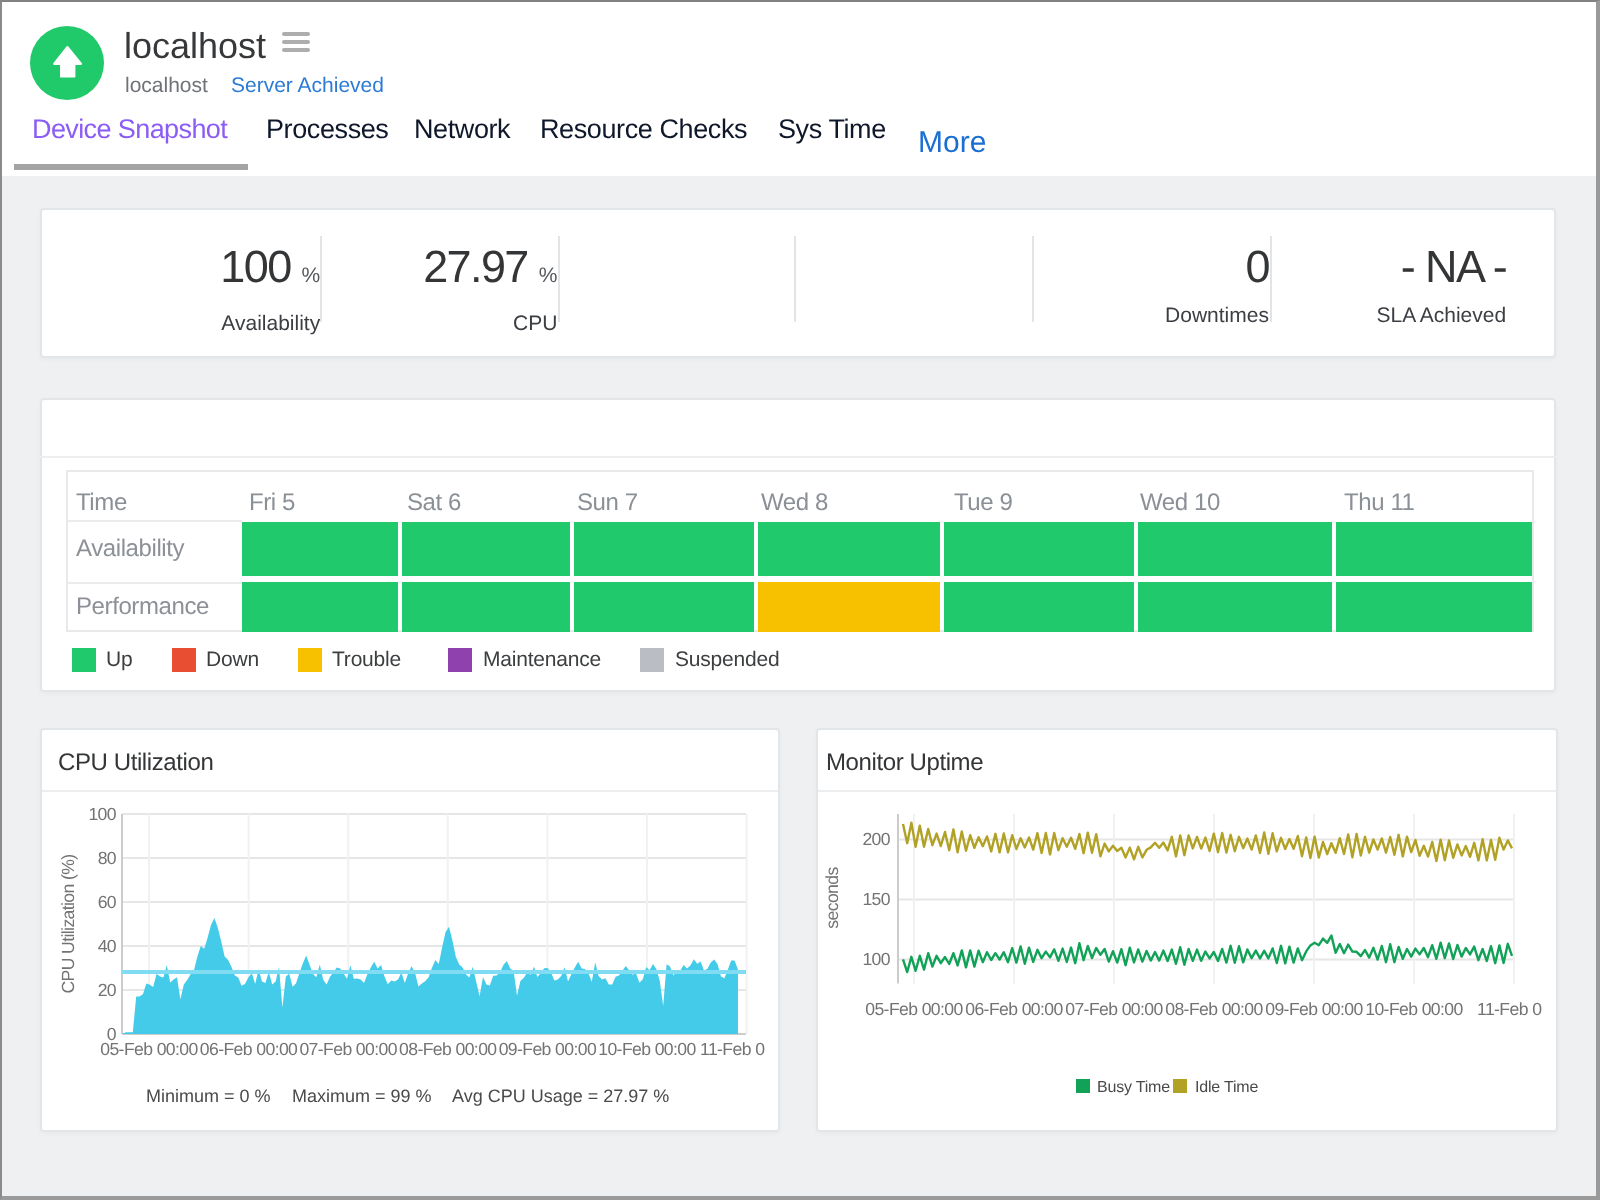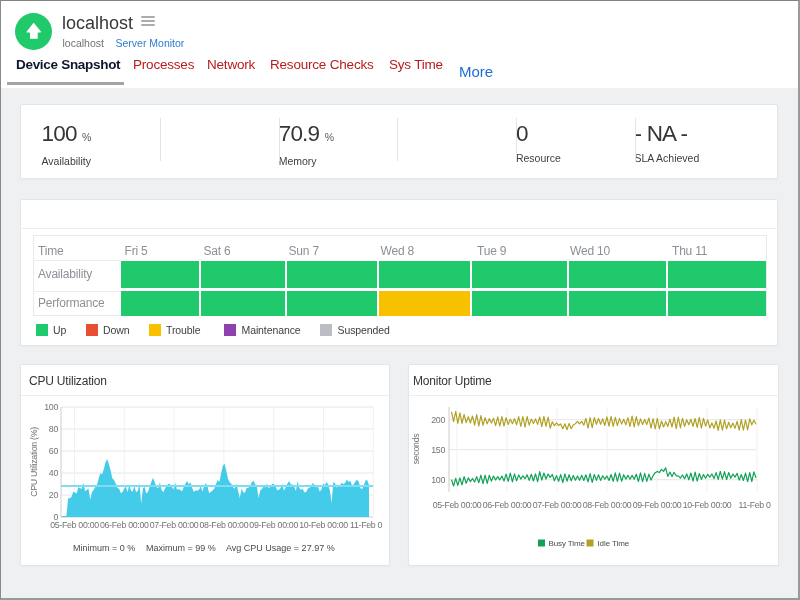--- a/index.html
+++ b/index.html
@@ -5,23 +5,23 @@
 * { margin:0; padding:0; box-sizing:border-box; }
 body { font-family:"Liberation Sans",sans-serif; }
 #app { position:relative; width:800px; height:600px; background:#eef0f1; overflow:hidden; }
 .card { position:absolute; background:#fff; border:1px solid #e3e6e8; border-radius:2px; box-shadow:0 1px 2px rgba(0,0,0,0.03); }
 #hdr { position:absolute; left:0; top:0; width:800px; height:88px; background:#fff; }
 #circ { position:absolute; left:14.5px; top:12.5px; width:37px; height:37px; border-radius:50%; background:#20ca6b; }
 #title { position:absolute; left:62px; top:14.2px; font-size:18px; color:#36383a; letter-spacing:0; line-height:18px; }
 .burg { position:absolute; left:141px; width:14px; height:2.2px; background:#adadad; border-radius:1px; }
 #crumb1 { position:absolute; left:62.5px; top:38px; font-size:10.5px; color:#6f7276; line-height:11px; }
 #crumb2 { position:absolute; left:115.5px; top:38px; font-size:10.5px; color:#2d7cd4; line-height:11px; }
-.tab { position:absolute; top:58.2px; font-size:13.5px; color:#b91c1c; letter-spacing:-0.2px; line-height:14px; }
+.tab { position:absolute; top:58.2px; font-size:13.5px; color:#0f172a; letter-spacing:-0.2px; line-height:14px; }
 #underline { position:absolute; left:6.5px; top:82.2px; width:117px; height:2.6px; background:#a4a4a4; }
-.stat { position:absolute; top:104px; text-align:left; }
+.stat { position:absolute; top:104px; text-align:right; }
 .sv { margin-top:17.5px; font-size:22.5px; color:#333537; letter-spacing:-0.8px; line-height:24px; }
 .sv .pct { font-size:10.5px; color:#56595d; letter-spacing:0; }
 .sl { margin-top:6.5px; font-size:10.5px; color:#3b3e42; line-height:12px; }
 .sdiv { position:absolute; top:117.5px; width:1px; height:43px; background:#e2e5e7; }
 #hm-title { position:absolute; left:31px; top:207px; font-size:14.7px; color:#333537; letter-spacing:-0.1px; line-height:15px; }
 #hm-sep { position:absolute; left:20px; top:227.5px; width:758px; height:1px; background:#eceeef; }
 #hm-tbl { position:absolute; left:33px; top:235px; width:734px; height:81px; border:1px solid #e7e9eb; }
 .hm-h { position:absolute; top:245.3px; font-size:12px; color:#8b9096; line-height:13px; letter-spacing:-0.2px; }
 .hm-day { position:absolute; top:245.3px; font-size:12px; color:#8b9096; line-height:13px; letter-spacing:-0.2px; }
 .hm-row { position:absolute; left:38px; font-size:12px; color:#8d9197; line-height:13px; letter-spacing:-0.2px; }
@@ -38,45 +38,45 @@
 
   <div id="circ"></div>
   <svg width="37" height="37" style="position:absolute;left:14.5px;top:12.5px">
     <path d="M18.7 10.6 L25.4 18.9 L22.1 18.9 L22.1 25.2 L15.6 25.2 L15.6 18.9 L12.2 18.9 Z" fill="#ffffff" stroke="#ffffff" stroke-width="1.2" stroke-linejoin="round"></path>
   </svg>
   <div id="title">localhost</div>
   <div class="burg" style="top:15.9px"></div>
   <div class="burg" style="top:19.8px"></div>
   <div class="burg" style="top:23.7px"></div>
   <div id="crumb1">localhost</div>
-  <div id="crumb2">Server Monitor</div>
-
-  <div class="tab" style="left:16px;color:#0f172a;font-weight:bold;letter-spacing:-0.3px">Device Snapshot</div>
+  <div id="crumb2">Server Achieved</div>
+
+  <div class="tab" style="left:16px;color:#8b5cf6;font-weight:normal;letter-spacing:-0.3px">Device Snapshot</div>
   <div class="tab" style="left:133px">Processes</div>
   <div class="tab" style="left:207px">Network</div>
   <div class="tab" style="left:270px">Resource Checks</div>
   <div class="tab" style="left:389px">Sys Time</div>
   <div class="tab" style="left:459px;top:64.5px;font-size:15px;color:#1b6fd2;letter-spacing:0">More</div>
   <div id="underline"></div>
 
   <div class="card" style="left:20px;top:104px;width:758px;height:75px"></div>
   <div class="stat" style="left:41.5px;width:118.6px">
       <div class="sv">100 <span class="pct">%</span></div>
       <div class="sl">Availability</div>
     </div>
+<div class="stat" style="left:160.09999999999997px;width:118.6px">
+      <div class="sv">27.97 <span class="pct">%</span></div>
+      <div class="sl">CPU</div>
+    </div>
 <div class="sdiv" style="left:160.1px"></div>
-<div class="stat" style="left:278.7px;width:118.6px">
-      <div class="sv">70.9 <span class="pct">%</span></div>
-      <div class="sl">Memory</div>
-    </div>
 <div class="sdiv" style="left:278.7px"></div>
 <div class="sdiv" style="left:397.29999999999995px"></div>
 <div class="stat" style="left:515.9px;width:118.6px">
       <div class="sv">0</div>
-      <div class="sl">Resource</div>
+      <div class="sl">Downtimes</div>
     </div>
 <div class="sdiv" style="left:515.9px"></div>
 <div class="stat" style="left:634.5px;width:118.6px">
       <div class="sv">- NA -</div>
       <div class="sl">SLA Achieved</div>
     </div>
 <div class="sdiv" style="left:634.5px"></div>
 
   <div class="card" style="left:20px;top:199px;width:758px;height:147px"></div>
   <div id="hm-sep"></div>

